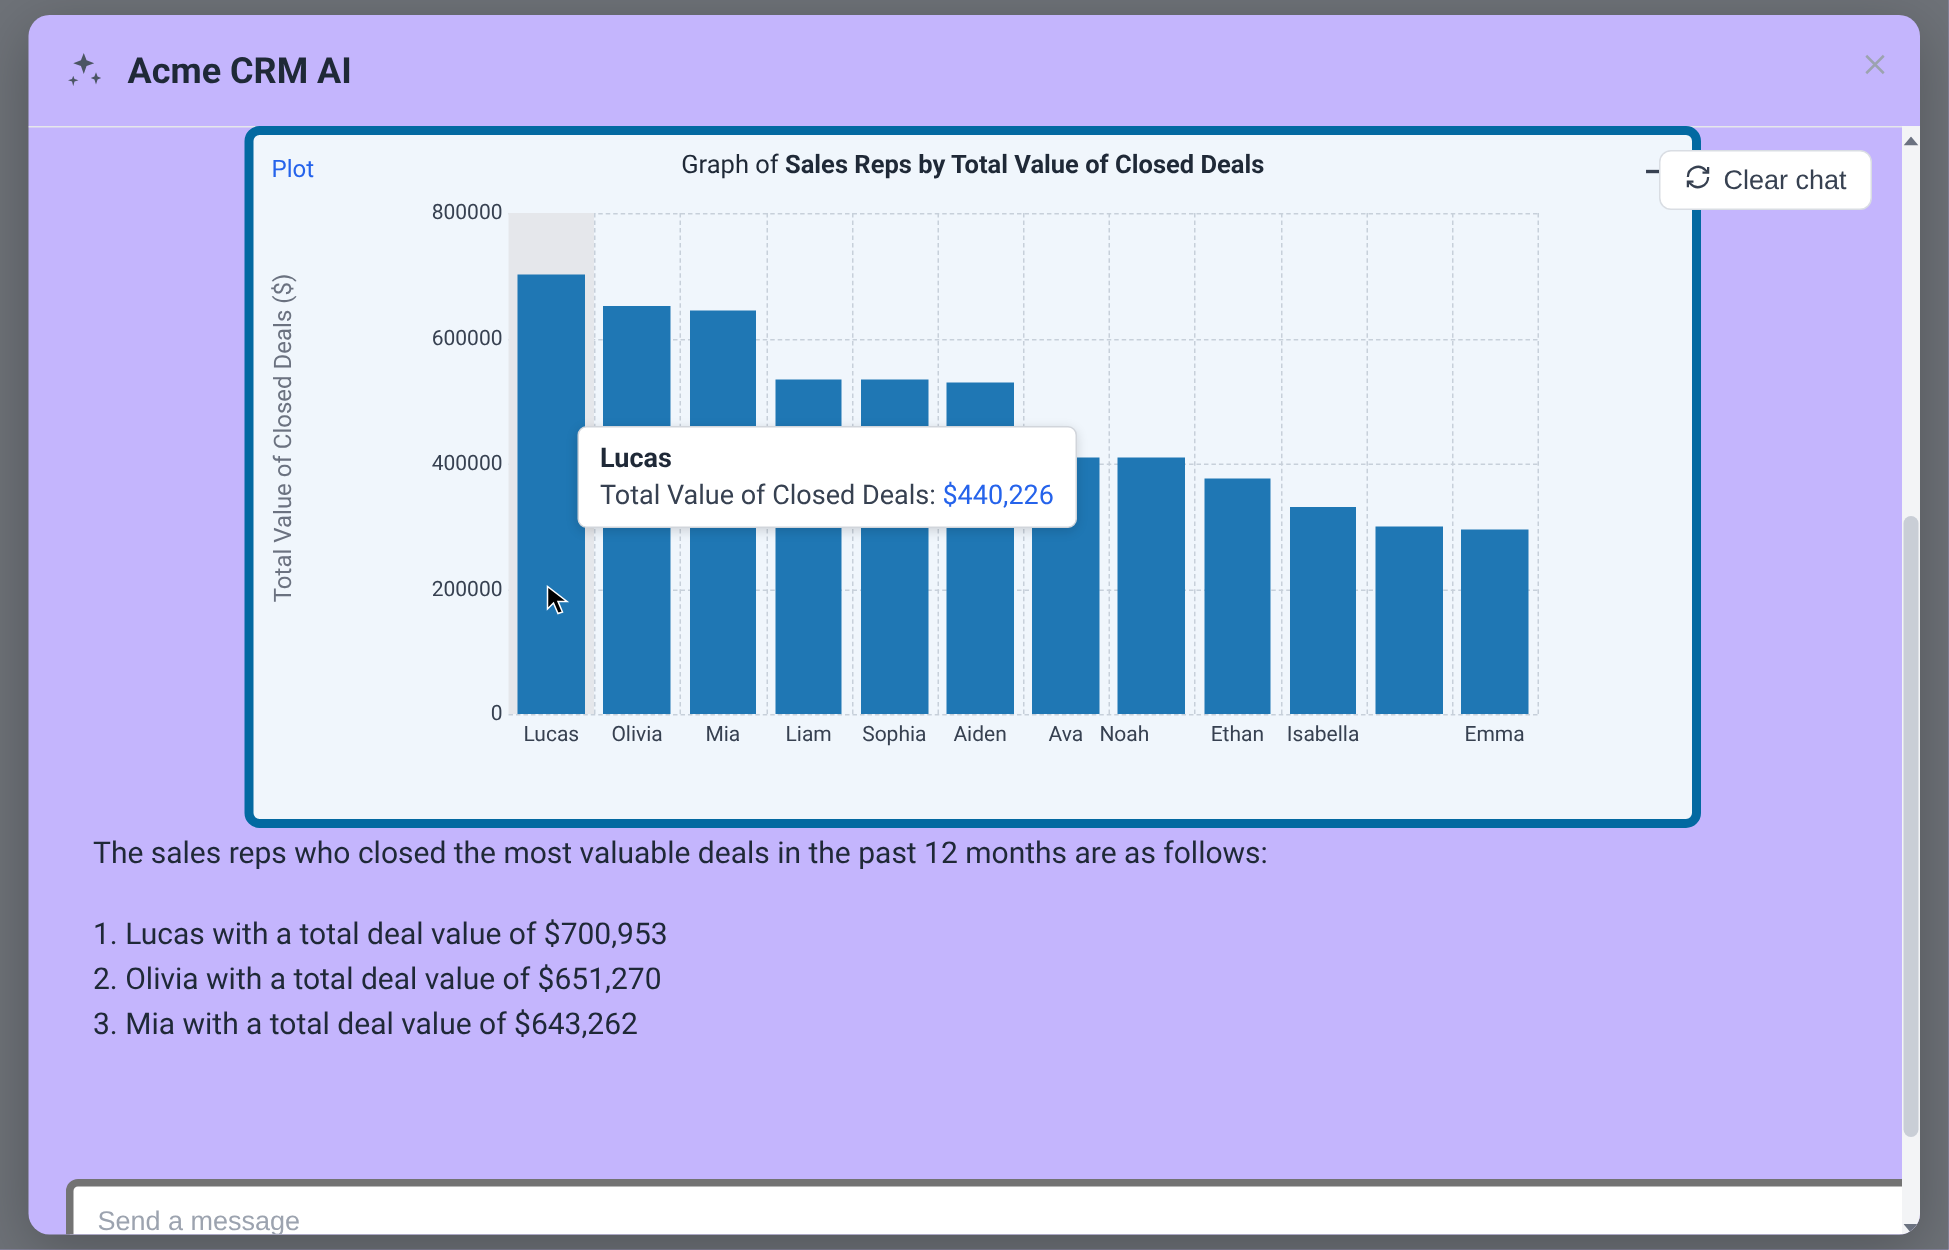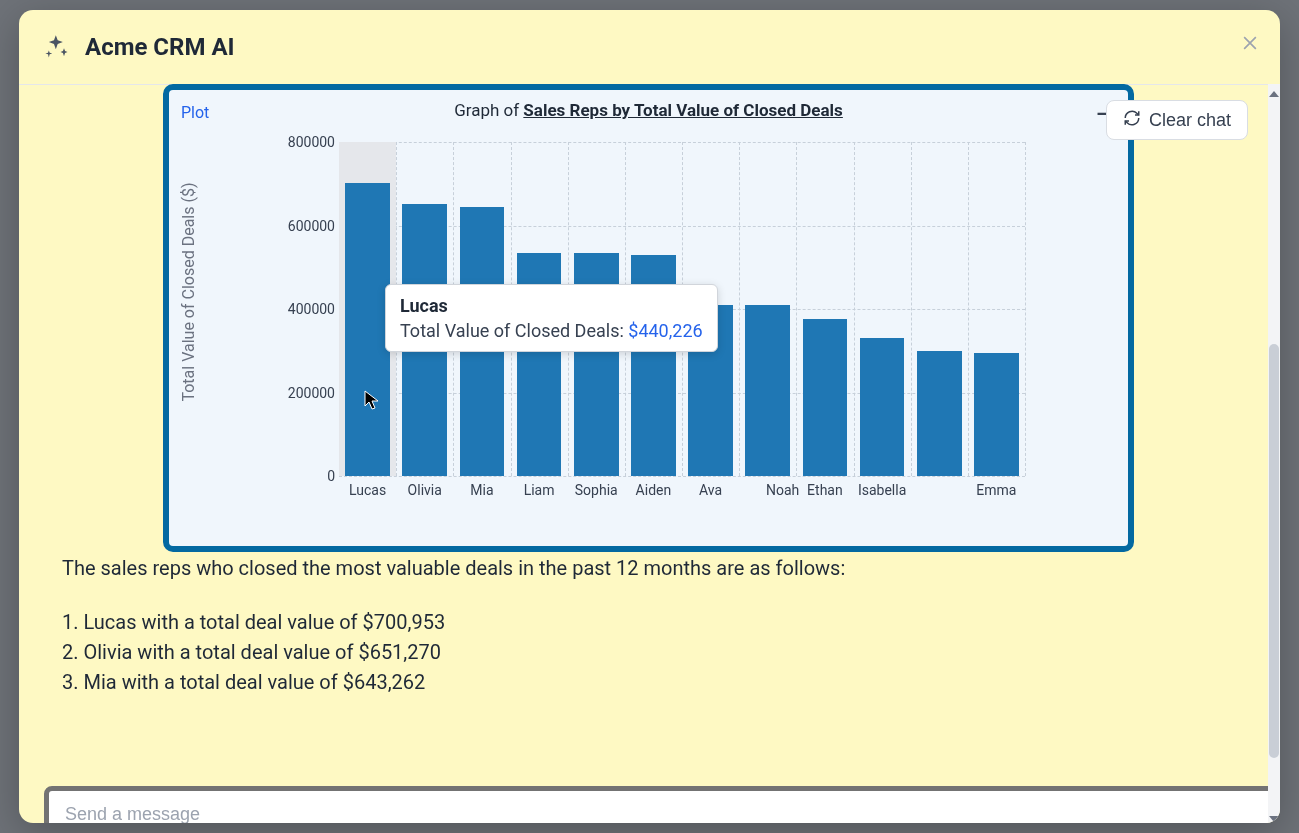--- a/index.html
+++ b/index.html
@@ -1,19 +1,19 @@
 <!DOCTYPE html>
 <html><head>
 <meta charset="utf-8">
 <style>
 html, body { margin:0; padding:0; width:1299px; height:833px;
   font-family:-apple-system,BlinkMacSystemFont,"Segoe UI",Roboto,Helvetica,Arial,sans-serif;
   background:#6e7278; color:#222; overflow:hidden; }
 .modal { position:absolute; left:19px; top:10px; width:1261px; height:813px;
-  background:#fef9c3; border-radius:14px; box-shadow:0 10px 40px rgba(0,0,0,.25); overflow:hidden; }
+  background:#c4b5fd; border-radius:14px; box-shadow:0 10px 40px rgba(0,0,0,.25); overflow:hidden; }
 .header { height:74px; border-bottom:1px solid #e5e7eb; display:flex; align-items:center;
   padding:0 24px; position:relative; }
 .header .logo { width:28px; height:28px; margin-right:14px; color:#4b5563; }
 .header h1 { font-size:24px; font-weight:700; color:#1f2937; margin:0; }
 .close-btn { position:absolute; right:16px; top:22px; width:28px; height:28px;
   display:flex; align-items:center; justify-content:center; cursor:pointer;
   color:#9ca3af; background:none; border:none; font-size:22px; }
 
 .content { position:absolute; left:0; top:74px; right:0; bottom:0; }
 .scroll-area { position:absolute; left:0; top:0; right:12px; bottom:0; overflow:hidden; }
@@ -28,21 +28,21 @@
   border-radius:8px; background:#fff; display:flex; align-items:center; gap:8px;
   padding:0 16px; font-size:18px; color:#374151; cursor:pointer; z-index:20; }
 
 .chart-card { position:absolute; left:144px; top:0; width:959px; height:448px;
   background:#f0f6fc; border:6px solid #0369a1; border-radius:10px; padding:8px 0 0 0; }
 .chart-header { height:28px; display:flex; align-items:center; position:relative; }
 .chart-tab { margin-left:12px; font-size:16px; color:#2563eb; }
 .chart-title-wrap { position:absolute; left:0; right:0; text-align:center; top:2px;
   font-size:17px; color:#1f2937; }
 .chart-title-wrap .prefix { font-weight:400;margin-top:48px; }
-.chart-title-wrap .bold { font-weight:700;text-decoration:underline; }
+.chart-title-wrap .bold { font-weight:700; }
 .chart-collapse { position:absolute; right:14px; top:6px; width:20px; height:20px;
   display:flex; align-items:center; justify-content:center; font-size:20px; font-weight:700;
   color:#374151; cursor:pointer; }
 
 .plot-area { position:absolute; left:78px; top:52px; width:850px; height:346px; }
 .plot-inner { position:absolute; left:92px; top:0; width:686px; height:334px; }
 .gridline { position:absolute; left:0; width:100%; border-top:1px dashed #c7d0da; }
 .vgrid { position:absolute; top:0; height:100%; border-left:1px dashed #c7d0da; }
 .ytick { position:absolute; right:100%; width:90px; text-align:right; font-size:14px;
   color:#374151; top:-8px; padding-right:4px; }
@@ -165,21 +165,21 @@
               <div class="bar" style="left: 234.955px; width: 44.59px; height: 223.362px;"></div>
               <div class="xtick" style="left: 228.667px; width: 57.1667px;">Sophia</div>
               <div class="vgrid" style="left: 343px;"></div>
               <div class="bar" style="left: 292.122px; width: 44.59px; height: 221.275px;"></div>
               <div class="xtick" style="left: 285.833px; width: 57.1667px;">Aiden</div>
               <div class="vgrid" style="left: 400.167px;"></div>
               <div class="bar" style="left: 349.288px; width: 44.59px; height: 171.175px;"></div>
               <div class="xtick" style="left: 343px; width: 57.1667px;">Ava</div>
               <div class="vgrid" style="left: 457.333px;"></div>
               <div class="bar" style="left: 406.455px; width: 44.59px; height: 171.175px;"></div>
-              <div class="xtick" style="left: 415px; width: 57.1667px;">Noah</div>
+              <div class="xtick" style="left: 382px; width: 57.1667px;">Noah</div>
               <div class="vgrid" style="left: 514.5px;"></div>
               <div class="bar" style="left: 463.622px; width: 44.59px; height: 156.562px;"></div>
               <div class="xtick" style="left: 457.333px; width: 57.1667px;">Ethan</div>
               <div class="vgrid" style="left: 571.667px;"></div>
               <div class="bar" style="left: 520.788px; width: 44.59px; height: 137.775px;"></div>
               <div class="xtick" style="left: 514.5px; width: 57.1667px;">Isabella</div>
               <div class="vgrid" style="left: 628.833px;"></div>
               <div class="bar" style="left: 577.955px; width: 44.59px; height: 125.25px;"></div>
               <div class="xtick" style="left: 571.667px; width: 57.1667px;"></div>
               <div class="vgrid" style="left: 686px;"></div>

